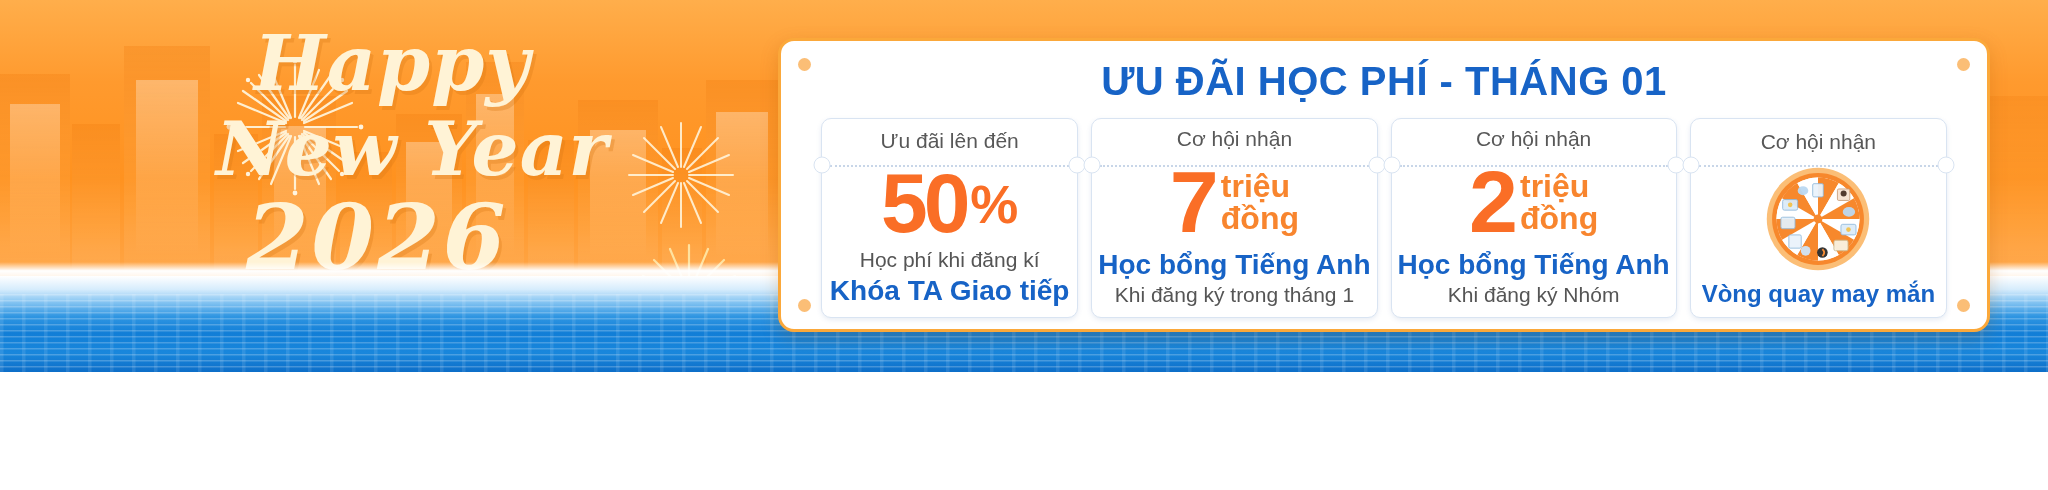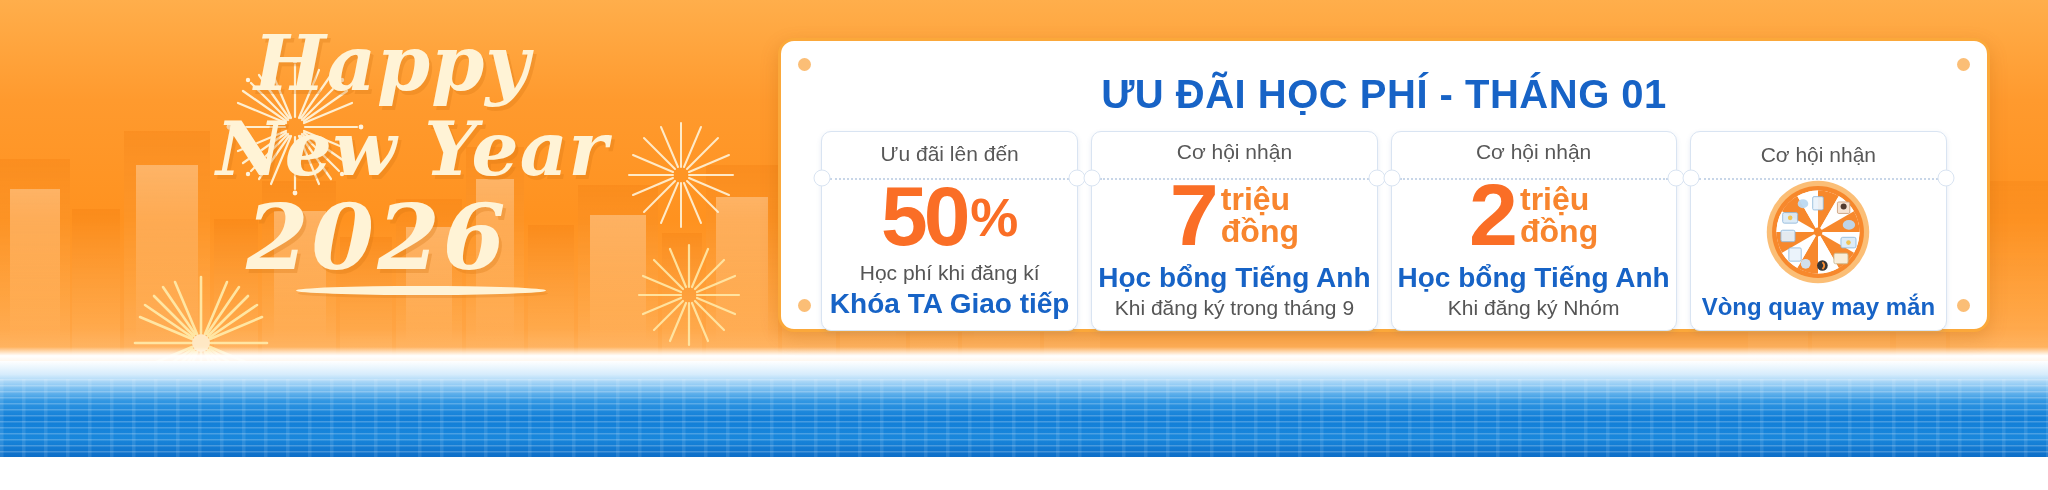--- a/index.html
+++ b/index.html
@@ -3,21 +3,21 @@
 <meta charset="utf-8">
 <style>
   * { box-sizing: border-box; margin: 0; padding: 0; }
   html, body {
     width: 2048px; height: 490px;
     overflow: hidden;
     font-family: "Liberation Sans", sans-serif;
   }
   .banner {
     position: relative;
-    width: 2048px; height: 457px;
+    width: 2048px; height: 372px;
     overflow: hidden;
     background: linear-gradient(180deg, #FFAE4B 0%, #FF9A2E 22%, #FF921F 48%, #FFA443 72%, #FFD29A 88%, #FFF4E6 96%, #FFFFFF 100%);
   }
 
   
   .skyline {
     position: absolute; left: 0; bottom: 88px;
     width: 1100px; height: 300px;
     opacity: .55;
     pointer-events: none;
@@ -103,21 +103,21 @@
   .dot-tr { right: 17px; top: 17px; }
   .dot-bl { left: 17px; bottom: 17px; }
   .dot-br { right: 17px; bottom: 17px; }
 
   .panel-title {
     text-align: center;
     color: #1763C6;
     font-size: 40px;
     font-weight: bold;
     letter-spacing: .5px;
-    margin: 21px 0 14px;
+    margin: 8px 0 14px;
     white-space: nowrap;
   }
 
   .cards { display: flex; gap: 13px; padding: 0 24px; }
   .card {
     position: relative;
     flex: 1 1 0;
     height: 200px;
     background: #fff;
     border: 1px solid #D9E4F2;
@@ -394,21 +394,21 @@
         <div class="card-body">
           <div class="big-row">
             <span class="big-num n-single">7</span>
             <span class="unit">
               <span>triệu</span><br>
               <span>đồng</span>
             </span>
           </div>
           <div class="lines">
             <div class="cap-strong">Học bổng Tiếng Anh</div>
-            <div class="cap">Khi đăng ký trong tháng 9</div>
+            <div class="cap">Khi đăng ký trong tháng 1</div>
           </div>
         </div>
       </div>
 
       <div class="card">
         <div class="card-head">Cơ hội nhận</div>
         <div class="card-sep"></div>
         <span class="notch notch-l"></span>
         <span class="notch notch-r"></span>
         <div class="card-body">

